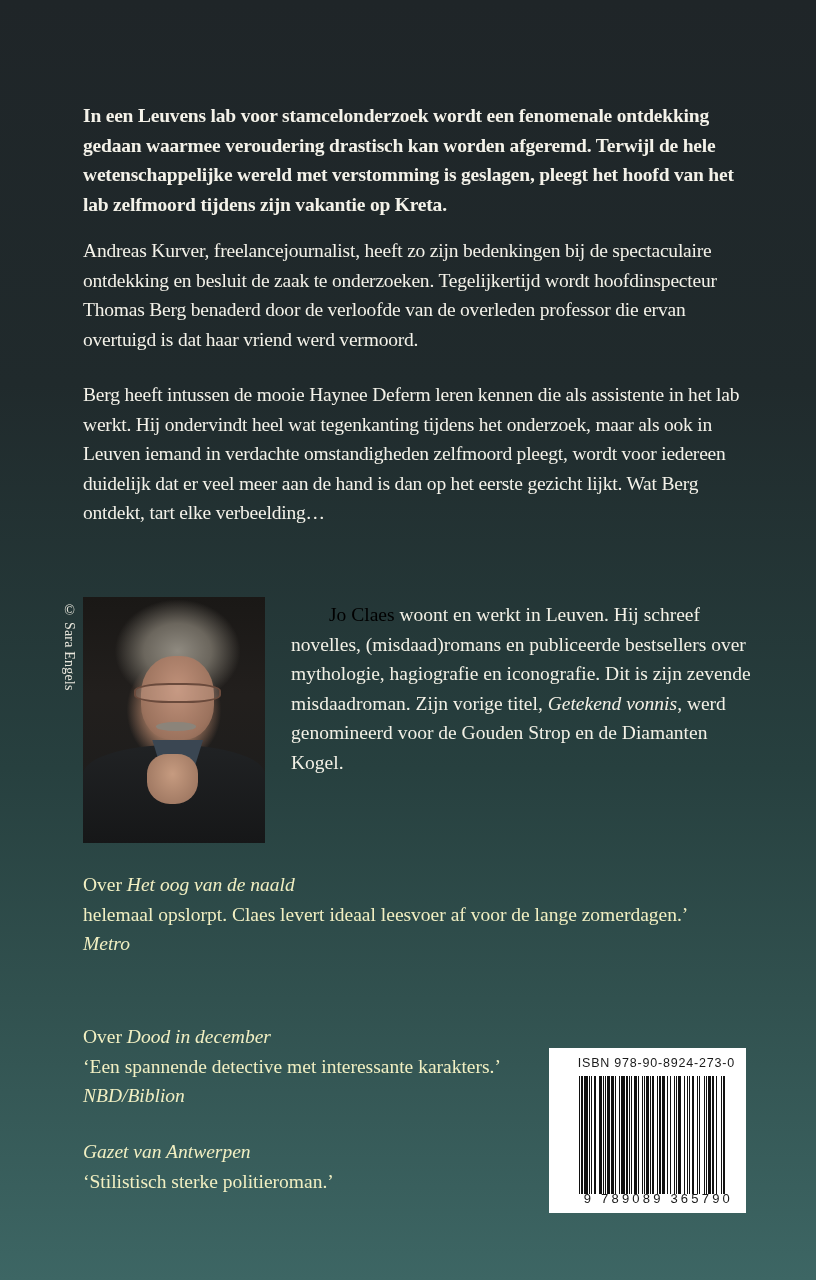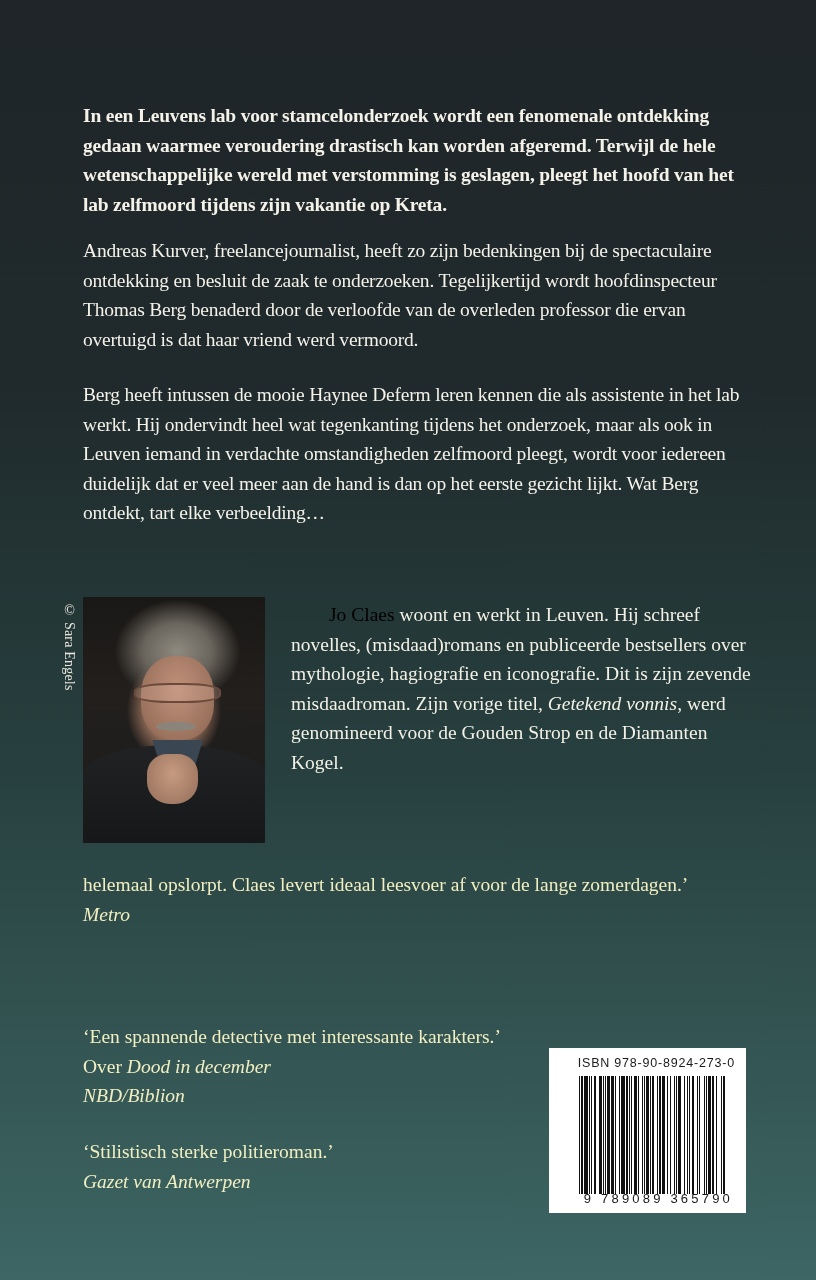--- a/index.html
+++ b/index.html
@@ -117,33 +117,34 @@
   <div class="collar"></div>
   <div class="face"></div>
   <div class="glasses"></div>
   <div class="moustache"></div>
   <div class="fist"></div>
 </div>
 
 <p class="bio"><span class="author">Jo Claes</span><span> woont en werkt in Leuven. Hij schreef novelles, (misdaad)romans en publiceerde bestsellers over my­thologie, hagiografie en iconografie. Dit is zijn zevende misdaadroman. Zijn vorige titel, </span><em>Getekend vonnis</em><span>, werd genomineerd voor de Gouden Strop en de Diamanten Kogel.</span></p>
 
 <div id="r1" class="review">
+  <div><span>Over </span><em>Het oog van de naald</em></div>
   <div class="quote-last">helemaal opslorpt. Claes levert ideaal leesvoer af voor de lange zomerdagen.’</div>
   <div><em>Metro</em></div>
 </div>
 
 <div id="r2" class="review">
+  <div><span>Over </span><em>Dood in december</em></div>
   <div>‘Een spannende detective met interessante karakters.’</div>
-  <div><span>Over </span><em>Dood in december</em></div>
   <div><em>NBD/Biblion</em></div>
 </div>
 
 <div id="r3" class="review">
+  <div><em>Gazet van Antwerpen</em></div>
   <div>‘Stilistisch sterke politieroman.’</div>
-  <div><em>Gazet van Antwerpen</em></div>
 </div>
 
 <div class="barcode-box">
   <div class="isbn-label">ISBN 978-90-8924-273-0</div>
   <div class="bars" id="bars">
       <span style="width: 1.08824px; background: rgb(17, 17, 17);"></span>
       <span style="width: 1.08824px; background: transparent;"></span>
       <span style="width: 1.08824px; background: rgb(17, 17, 17);"></span>
       <span style="width: 1.08824px; background: rgb(17, 17, 17);"></span>
       <span style="width: 1.08824px; background: transparent;"></span>

